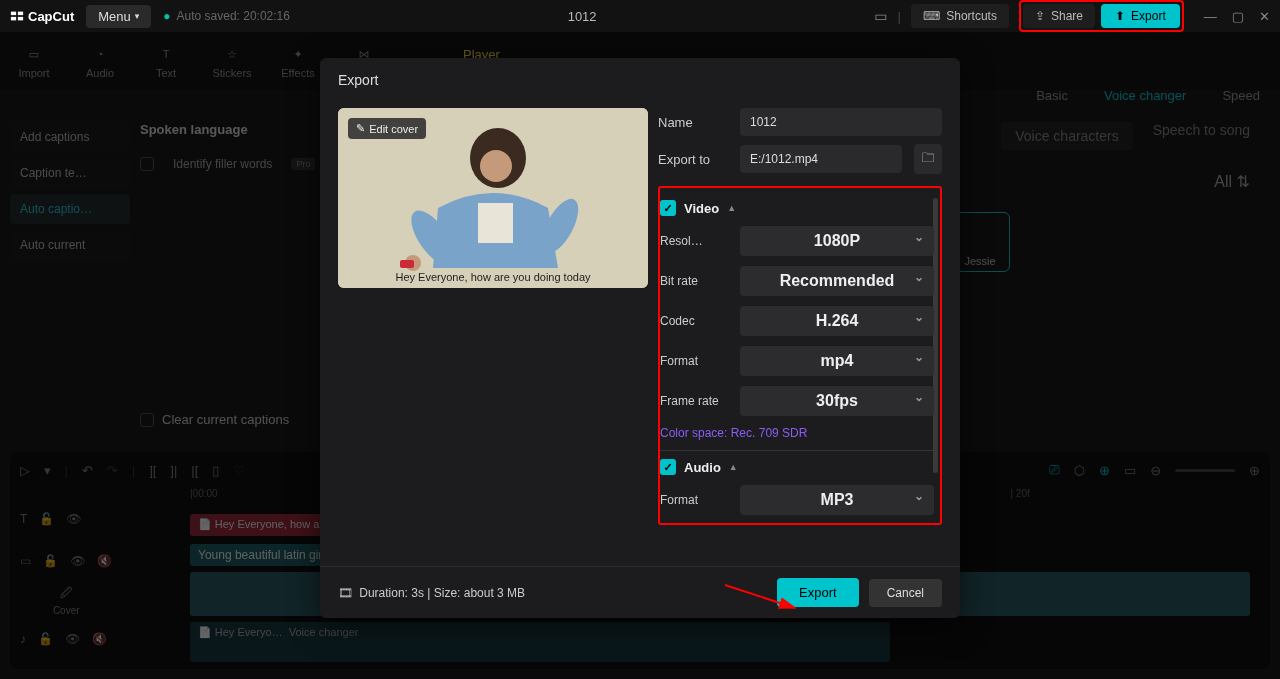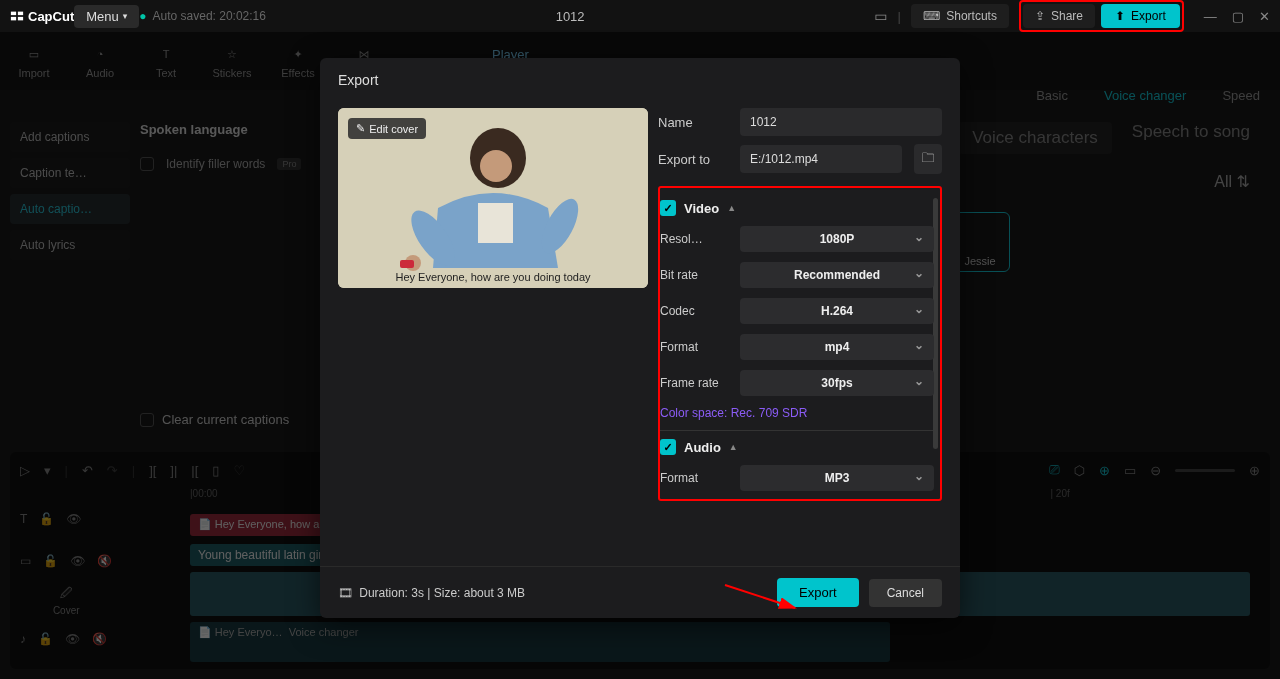--- a/index.html
+++ b/index.html
@@ -1,19 +1,19 @@
 <!DOCTYPE html>
 <html><head>
 <meta charset="utf-8">
 <style>
 * { margin: 0; padding: 0; box-sizing: border-box; font-family: -apple-system, BlinkMacSystemFont, "Segoe UI", Arial, sans-serif; }
 body { background: #0a0a0a; color: #ccc; width: 1280px; height: 679px; overflow: hidden; position: relative; font-size: 13px; }
 
 
-.topbar { height: 32px; background: #121212; display: flex; align-items: center; padding: 6px 10px; }
+.topbar { height: 32px; background: #121212; display: flex; align-items: center; padding: 6px 10px; gap: 12px; }
 .logo { display: flex; align-items: center; gap: 4px; color: #fff; font-weight: bold; font-size: 13px; }
 .menu-btn { background: #2a2a2a; padding: 4px 12px; border-radius: 4px; color: #ddd; display: flex; align-items: center; gap: 4px; }
 .autosave { color: #666; display: flex; align-items: center; gap: 6px; font-size: 12px; }
 .check-icon { color: #00c4a7; font-size: 12px; }
 .title-center { flex: 1; text-align: center; color: #bbb; font-size: 13px; }
 .topbar-right { display: flex; align-items: center; gap: 10px; }
 .tb-icon { color: #888; font-size: 14px; }
 .shortcuts-btn { background: #1e1e1e; padding: 5px 12px; border-radius: 4px; color: #bbb; display: flex; align-items: center; gap: 6px; font-size: 12px; }
 .share-btn { background: #1e1e1e; padding: 5px 12px; border-radius: 4px; color: #bbb; display: flex; align-items: center; gap: 6px; font-size: 12px; }
 .export-btn { background: #00c4cc; padding: 5px 14px; border-radius: 4px; color: #000; display: flex; align-items: center; gap: 6px; font-size: 12px; font-weight: 500;}
@@ -29,28 +29,28 @@
 .tool-ico { width: 22px; height: 22px; display: flex; align-items: center; justify-content: center; }
 
 
 .left-col { position: absolute; top: 90px; left: 10px; width: 120px; }
 .left-btn { background: #1c1c1c; padding: 8px 10px; margin-bottom: 6px; border-radius: 4px; color: #bbb; font-size: 12px; }
 .left-btn.active { background: #262d2f; color: #29c5d8; }
 
 .lang-panel { position: absolute; top: 90px; left: 140px; width: 320px; }
 .lang-title { color: #ddd; font-size: 13px; font-weight: 600; margin-bottom: 12px; }
 .lang-opt { background: #1c1c1c; padding: 8px 10px; border-radius: 4px; color: #aaa; font-size: 12px; margin-bottom: 8px;}
-.filler-row { display: flex; align-items: center; gap: 12px; color: #aaa; font-size: 12px; padding: 8px 0;}
+.filler-row { display: flex; align-items: center; gap: 19px; color: #aaa; font-size: 12px; padding: 8px 0;}
 .pro-badge { background: #333; color: #888; font-size: 9px; padding: 1px 5px; border-radius: 3px; }
 
 
 .right-tabs { position: absolute; top: 56px; right: 20px; display: flex; gap: 36px; color: #999; font-size: 13px; align-items: flex-end; }
 .right-tabs .active { color: #14c8d6; }
 
-.right-sub { position: absolute; top: 90px; right: 30px; display: flex; gap: 20px; color: #888; font-size: 17px; }
+.right-sub { position: absolute; top: 90px; right: 30px; display: flex; gap: 20px; color: #888; font-size: 14px; }
 .right-sub .btn { background: #222; padding: 6px 14px; border-radius: 4px; }
 
 
 .timeline { position: absolute; left: 10px; right: 10px; top: 420px; bottom: 10px; background: #0f0f0f; border-radius: 6px; }
 .tl-toolbar { height: 36px; display: flex; align-items: center; padding: 0 10px; gap: 14px; color: #888; }
 .tl-ruler { height: 20px; color: #666; font-size: 10px; padding-left: 180px; }
 .tl-tracks { padding-left: 180px; }
 .tl-track { height: 26px; margin-bottom: 4px; display: flex; align-items: center; }
 .tl-clip-text { background: #9c2a3b; color: #eee; padding: 4px 8px; font-size: 11px; border-radius: 3px; height: 22px; }
 .tl-clip-vid { background: #1f5c64; color: #eee; padding: 4px 8px; font-size: 12px; border-radius: 3px; height: 22px; }
@@ -72,21 +72,21 @@
 .f-browse { width: 28px; height: 30px; background: #2a2a2c; border-radius: 4px; display:flex; align-items:center; justify-content:center; color:#ccc;}
 
 .section-box { border: 2px solid #ff0000; border-radius: 3px; padding: 8px 6px 8px 0; margin-top: 4px; position: relative;}
 .section-head { display: flex; align-items: center; gap: 8px; margin-bottom: 10px; margin-top: 4px;}
 .chk { width: 16px; height: 16px; background: #00c4cc; border-radius: 3px; display:flex; align-items:center; justify-content:center; color:#000; font-size:11px; font-weight:bold;}
 .section-title { color: #eee; font-size: 13px; font-weight: 600; }
 .caret { color: #888; font-size: 9px; }
 
 .opt-row { display: flex; align-items: center; margin-bottom: 10px; }
 .opt-label { width: 80px; color: #ccc; font-size: 12px; }
-.opt-select { flex: 1; background: #2c2c2e; border-radius: 4px; padding: 6px 10px; color: #eee; font-size: 12px; font-weight: 600; text-align: center; position: relative;}
+.opt-select { flex: 1; background: #2c2c2e; border-radius: 4px; padding: 6px 10px; color: #eee; font-size: 16px; font-weight: 600; text-align: center; position: relative;}
 .opt-select::after { content: "⌄"; position: absolute; right: 10px; top: 4px; color: #999; font-size: 12px; }
 .colorspace { color: #8b5cf6; font-size: 12px; margin-top: 4px; margin-bottom: 10px;}
 .divider { border-top: 1px solid #333; margin: 8px 0; }
 
 .scroll-hint { position: absolute; right: 2px; top: 10px; bottom: 50px; width: 5px; background: #3a3a3a; border-radius: 3px;}
 
 .modal-footer { height: 52px; border-top: 1px solid #2a2a2a; display: flex; align-items: center; padding: 0 18px; gap: 10px;}
 .footer-info { color: #ccc; font-size: 12px; display:flex; align-items:center; gap:6px;}
 .footer-spacer { flex: 1; }
 .btn-export { background: #00c4cc; color: #000; padding: 7px 22px; border-radius: 4px; font-size: 13px; font-weight: 500;}
@@ -165,27 +165,27 @@
     <div class="tool-item">
         <div class="tool-ico">✦</div>
         <span>Effects</span>
       </div>
     <div class="tool-item">
         <div class="tool-ico">⋈</div>
         <span>Tran…</span>
       </div>
   </div>
 
-  <div style="position:absolute; top:15px; left:492px; color:#7dd3fc;">Player</div>
+  <div style="position:absolute; top:15px; left:463px; color:#fde047;">Player</div>
 
   <div class="left-col">
     <div class="left-btn">Add captions</div>
     <div class="left-btn">Caption te…</div>
     <div class="left-btn active">Auto captio…</div>
-    <div class="left-btn">Auto lyrics</div>
+    <div class="left-btn">Auto current</div>
   </div>
 
   <div class="lang-panel">
     <div class="lang-title">Spoken language</div>
     <div class="filler-row">
       <span style="width:14px;height:14px;border:1px solid #555;border-radius:3px;display:inline-block;"></span>
       <span>Identify filler words</span>
       <span class="pro-badge">Pro</span>
     </div>
     <div style="position:absolute; top:290px; display:flex; align-items:center; gap:8px;">
@@ -226,21 +226,21 @@
       <span>⬡</span>
       <span style="color:#14c8d6;">⊕</span>
       <span>▭</span>
       <span>⊖</span>
       <span style="width:60px;height:3px;background:#444;border-radius:2px;display:inline-block;"></span>
       <span>⊕</span>
     </div>
     <div class="tl-ruler">
       <span>|00:00</span>
       <span style="margin-left:700px;">| 10f</span>
-      <span style="margin-left:108px;">| 20f</span>
+      <span style="margin-left:68px;">| 20f</span>
     </div>
     <div style="position:absolute; left:10px; top:60px; color:#888; font-size:12px; display:flex; flex-direction:column; gap:10px;">
       <div style="display:flex; gap:12px;">
           <span>T</span>
           <span>🔓</span>
           <span>👁</span>
         </div>
       <div style="display:flex; gap:12px; margin-top:18px;">
           <span>▭</span>
           <span>🔓</span>

